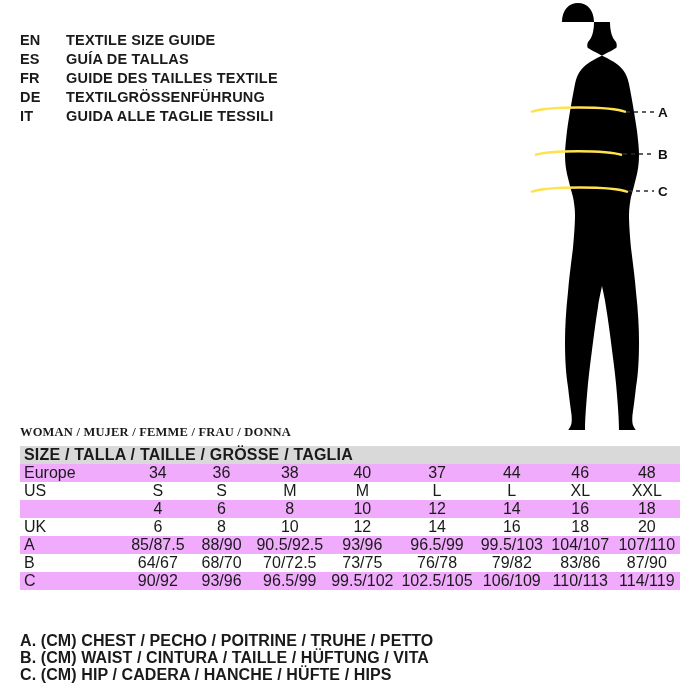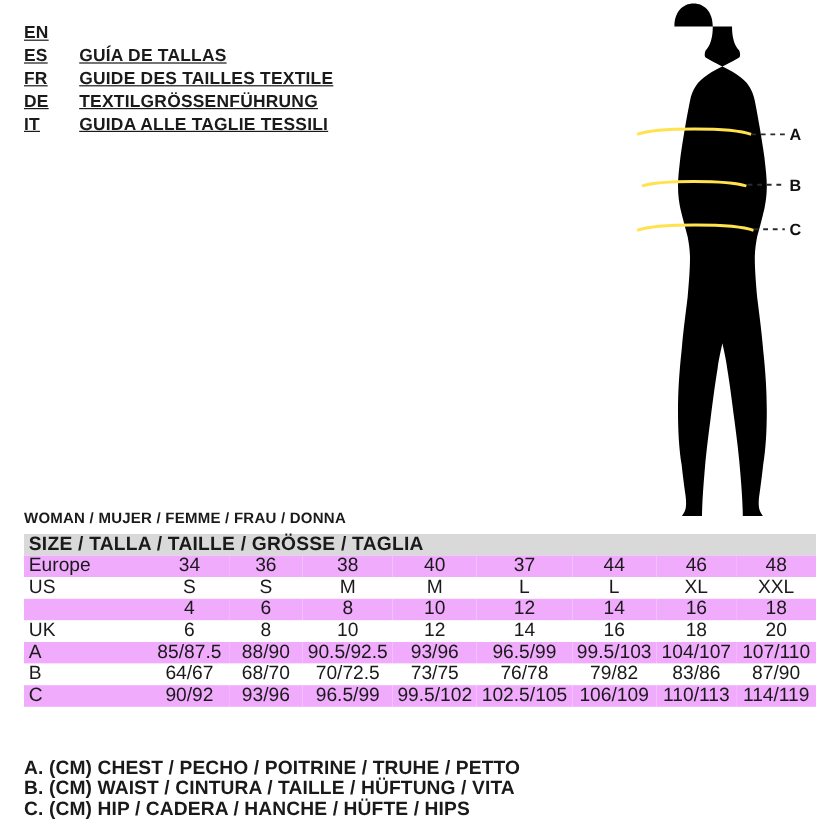--- a/index.html
+++ b/index.html
@@ -15,23 +15,22 @@
     position: relative;
     width: 700px;
     height: 700px;
     padding: 0;
   }
 
   
   .titles {
     position: absolute;
     left: 20px;
-    top: 20px;
+    top: 32px;
     width: 300px;
-    text-decoration: underline;
   }
   .title-row {
     display: flex;
     align-items: baseline;
     height: 19px;
     font-size: 14.5px;
     letter-spacing: 0.2px;
     font-weight: 700;
     text-transform: uppercase;
   }
@@ -65,20 +64,21 @@
     left: 20px;
     top: 425px;
     width: 660px;
   }
   .woman-heading {
     font-size: 12.5px;
     font-weight: 700;
     letter-spacing: 0.2px;
     margin-bottom: 6px;
     text-transform: uppercase;
+    font-family: Liberation Serif, serif;
   }
   table.size-table {
     border-collapse: collapse;
     width: 660px;
     font-size: 16px;
   }
   table.size-table td {
     height: 18px;
     padding: 0 4px;
     vertical-align: middle;
@@ -117,20 +117,21 @@
   }
 </style>
 </head>
 <body>
 
 <div class="page">
 
   <div class="titles">
     <div class="title-row">
       <span class="title-lang">EN</span>
+      <span class="title-text">Textile size guide</span>
     </div>
     <div class="title-row">
       <span class="title-lang">ES</span>
       <span class="title-text">Guía de tallas</span>
     </div>
     <div class="title-row">
       <span class="title-lang">FR</span>
       <span class="title-text">Guide des tailles textile</span>
     </div>
     <div class="title-row">

